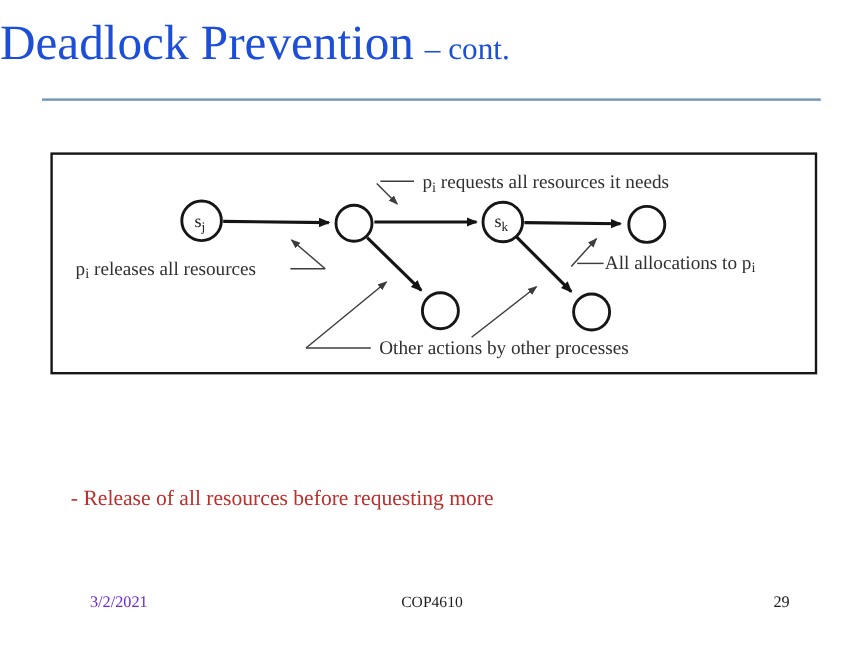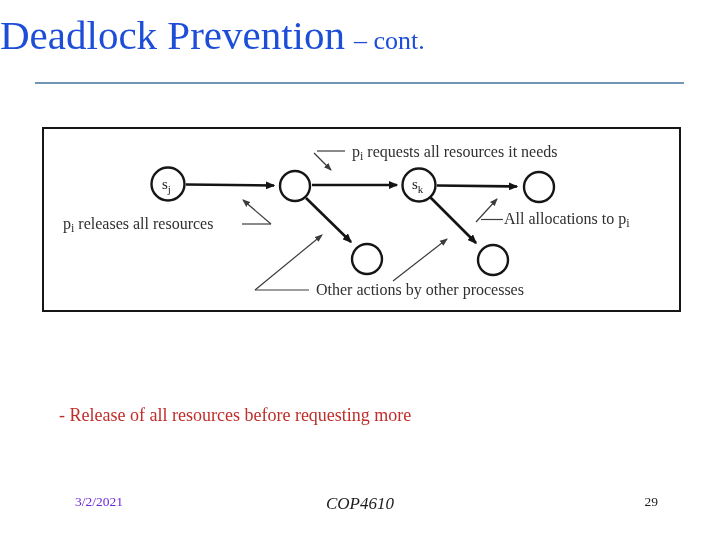--- a/index.html
+++ b/index.html
@@ -27,21 +27,21 @@
   }
   .node-label{
     font-family:"Liberation Serif","DejaVu Serif",serif;
     font-size:15px;fill:#202020;
   }
   .bullet-line{
     position:absolute;left:59px;top:405px;width:640px;
     font-size:18px;color:#BF2E2B;white-space:nowrap;
   }
   .footer-date{position:absolute;left:55px;top:494px;font-size:13.5px;color:#6d28d9;margin-left:20px;}
-  .footer-course{position:absolute;left:0;top:494px;width:720px;text-align:center;font-size:17px;color:#1c1c1c;font-style:italic;}
+  .footer-course{position:absolute;left:0;top:494px;width:720px;text-align:center;font-size:13px;color:#1c1c1c;}
   .footer-page{position:absolute;right:62px;top:494px;font-size:13.5px;color:#1c1c1c;text-align:right;}
 </style>
 </head>
 <body>
 
 <div class="slide">
 
   <div class="title-row">
     <span class="title-main">Deadlock Prevention</span><span class="title-suffix">– cont.</span>
   </div>

